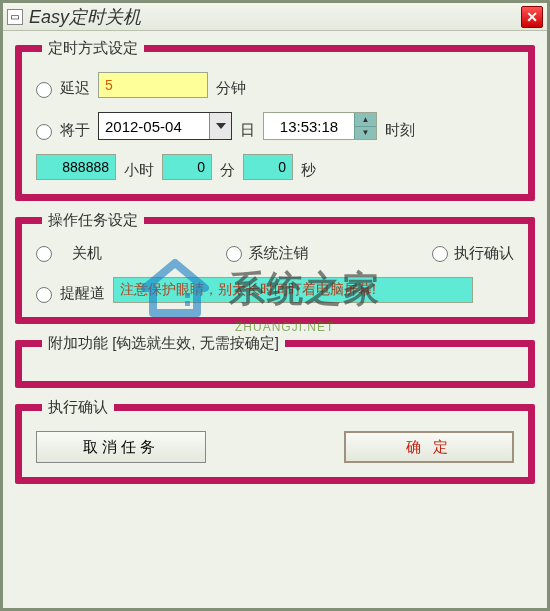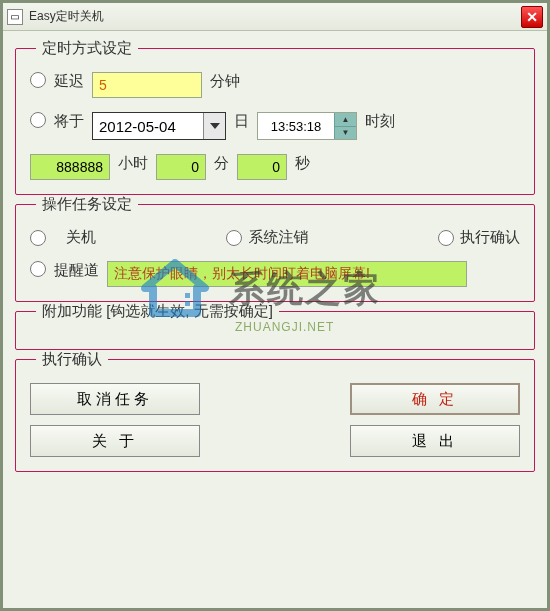--- a/index.html
+++ b/index.html
@@ -35,22 +35,23 @@
       background: #fff;
       border: 1px solid #888;
       margin-right: 6px;
       display: flex;
       align-items: center;
       justify-content: center;
       font-size: 10px;
       line-height: 1;
     }
     .titlebar-title {
-      font-size: 12px;
-      color: #333;
+      font-size: 18px;
+      color: #333;
+      font-style: italic;
     }
     .close-btn {
       position: absolute;
       right: 4px;
       top: 3px;
       width: 22px;
       height: 22px;
       background: linear-gradient(to bottom, #f55, #c00);
       border: 1px solid #800;
       border-radius: 2px;
@@ -59,55 +60,56 @@
       align-items: center;
       justify-content: center;
       font-weight: bold;
       font-size: 14px;
       cursor: pointer;
     }
     .client {
       padding: 8px 12px;
     }
     fieldset {
-      border: 1px solid #be185d;
+      border: 7px solid #be185d;
       border-radius: 2px;
+      margin-bottom: 10px;
       padding: 14px 14px 14px 14px;
       position: relative;
     }
     legend {
       padding: 0 6px;
       font-size: 15px;
       color: #333;
       background: #eef2e8;
       margin-left: 6px;
     }
     .row {
       display: flex;
-      align-items: flex-start;
+      align-items: flex-end;
       gap: 8px;
       margin-bottom: 14px;
       flex-wrap: nowrap;
     }
     .row:last-child {
       margin-bottom: 0;
     }
     .radio {
       width: 16px;
       height: 16px;
       cursor: pointer;
     }
     .label {
       font-size: 15px;
       color: #333;
       white-space: nowrap;
     }
     input.text {
       border: 1px solid #9aa68e;
-      background: #bef264;
+      background: #5eead4;
       height: 26px;
       padding: 0 6px;
       font-size: 14px;
       text-align: left;
     }
     input.num {
       text-align: right;
     }
     .yellow {
       background: #ffff99 !important;
@@ -137,23 +139,23 @@
     }
     .time-field {
       display: flex;
       align-items: stretch;
       border: 1px solid #9aa68e;
       height: 28px;
       background: #fff;
     }
     .time-field input {
       border: none;
-      width: 76px;
+      width: 90px;
       padding: 0 6px;
-      font-size: 13px;
+      font-size: 15px;
       text-align: center;
     }
     .spinner {
       width: 22px;
       background: #8bc0b8;
       display: flex;
       flex-direction: column;
     }
     .spin-btn {
       flex: 1;
@@ -312,24 +314,20 @@
     <fieldset>
       <legend>附加功能 [钩选就生效, 无需按确定]</legend>
     </fieldset>
 
     <fieldset>
       <legend>执行确认</legend>
       <div class="btn-row">
         <button class="btn">取消任务</button>
         <button class="btn btn-primary">确 定</button>
       </div>
-      <div class="btn-row">
-        <button class="btn">关 于</button>
-        <button class="btn">退 出</button>
-      </div>
     </fieldset>
 
   </div>
 
   <div class="watermark">
     <span class="watermark-house">
       <svg width="80" height="70" viewBox="0 0 80 70">
         <polygon points="10,35 40,10 70,35 62,35 62,60 18,60 18,35" fill="none" stroke="#1a7fc8" stroke-width="8" stroke-linejoin="round"></polygon>
         <rect x="50" y="40" width="5" height="5" fill="#1a7fc8"></rect>
         <rect x="58" y="40" width="5" height="5" fill="#1a7fc8"></rect>

